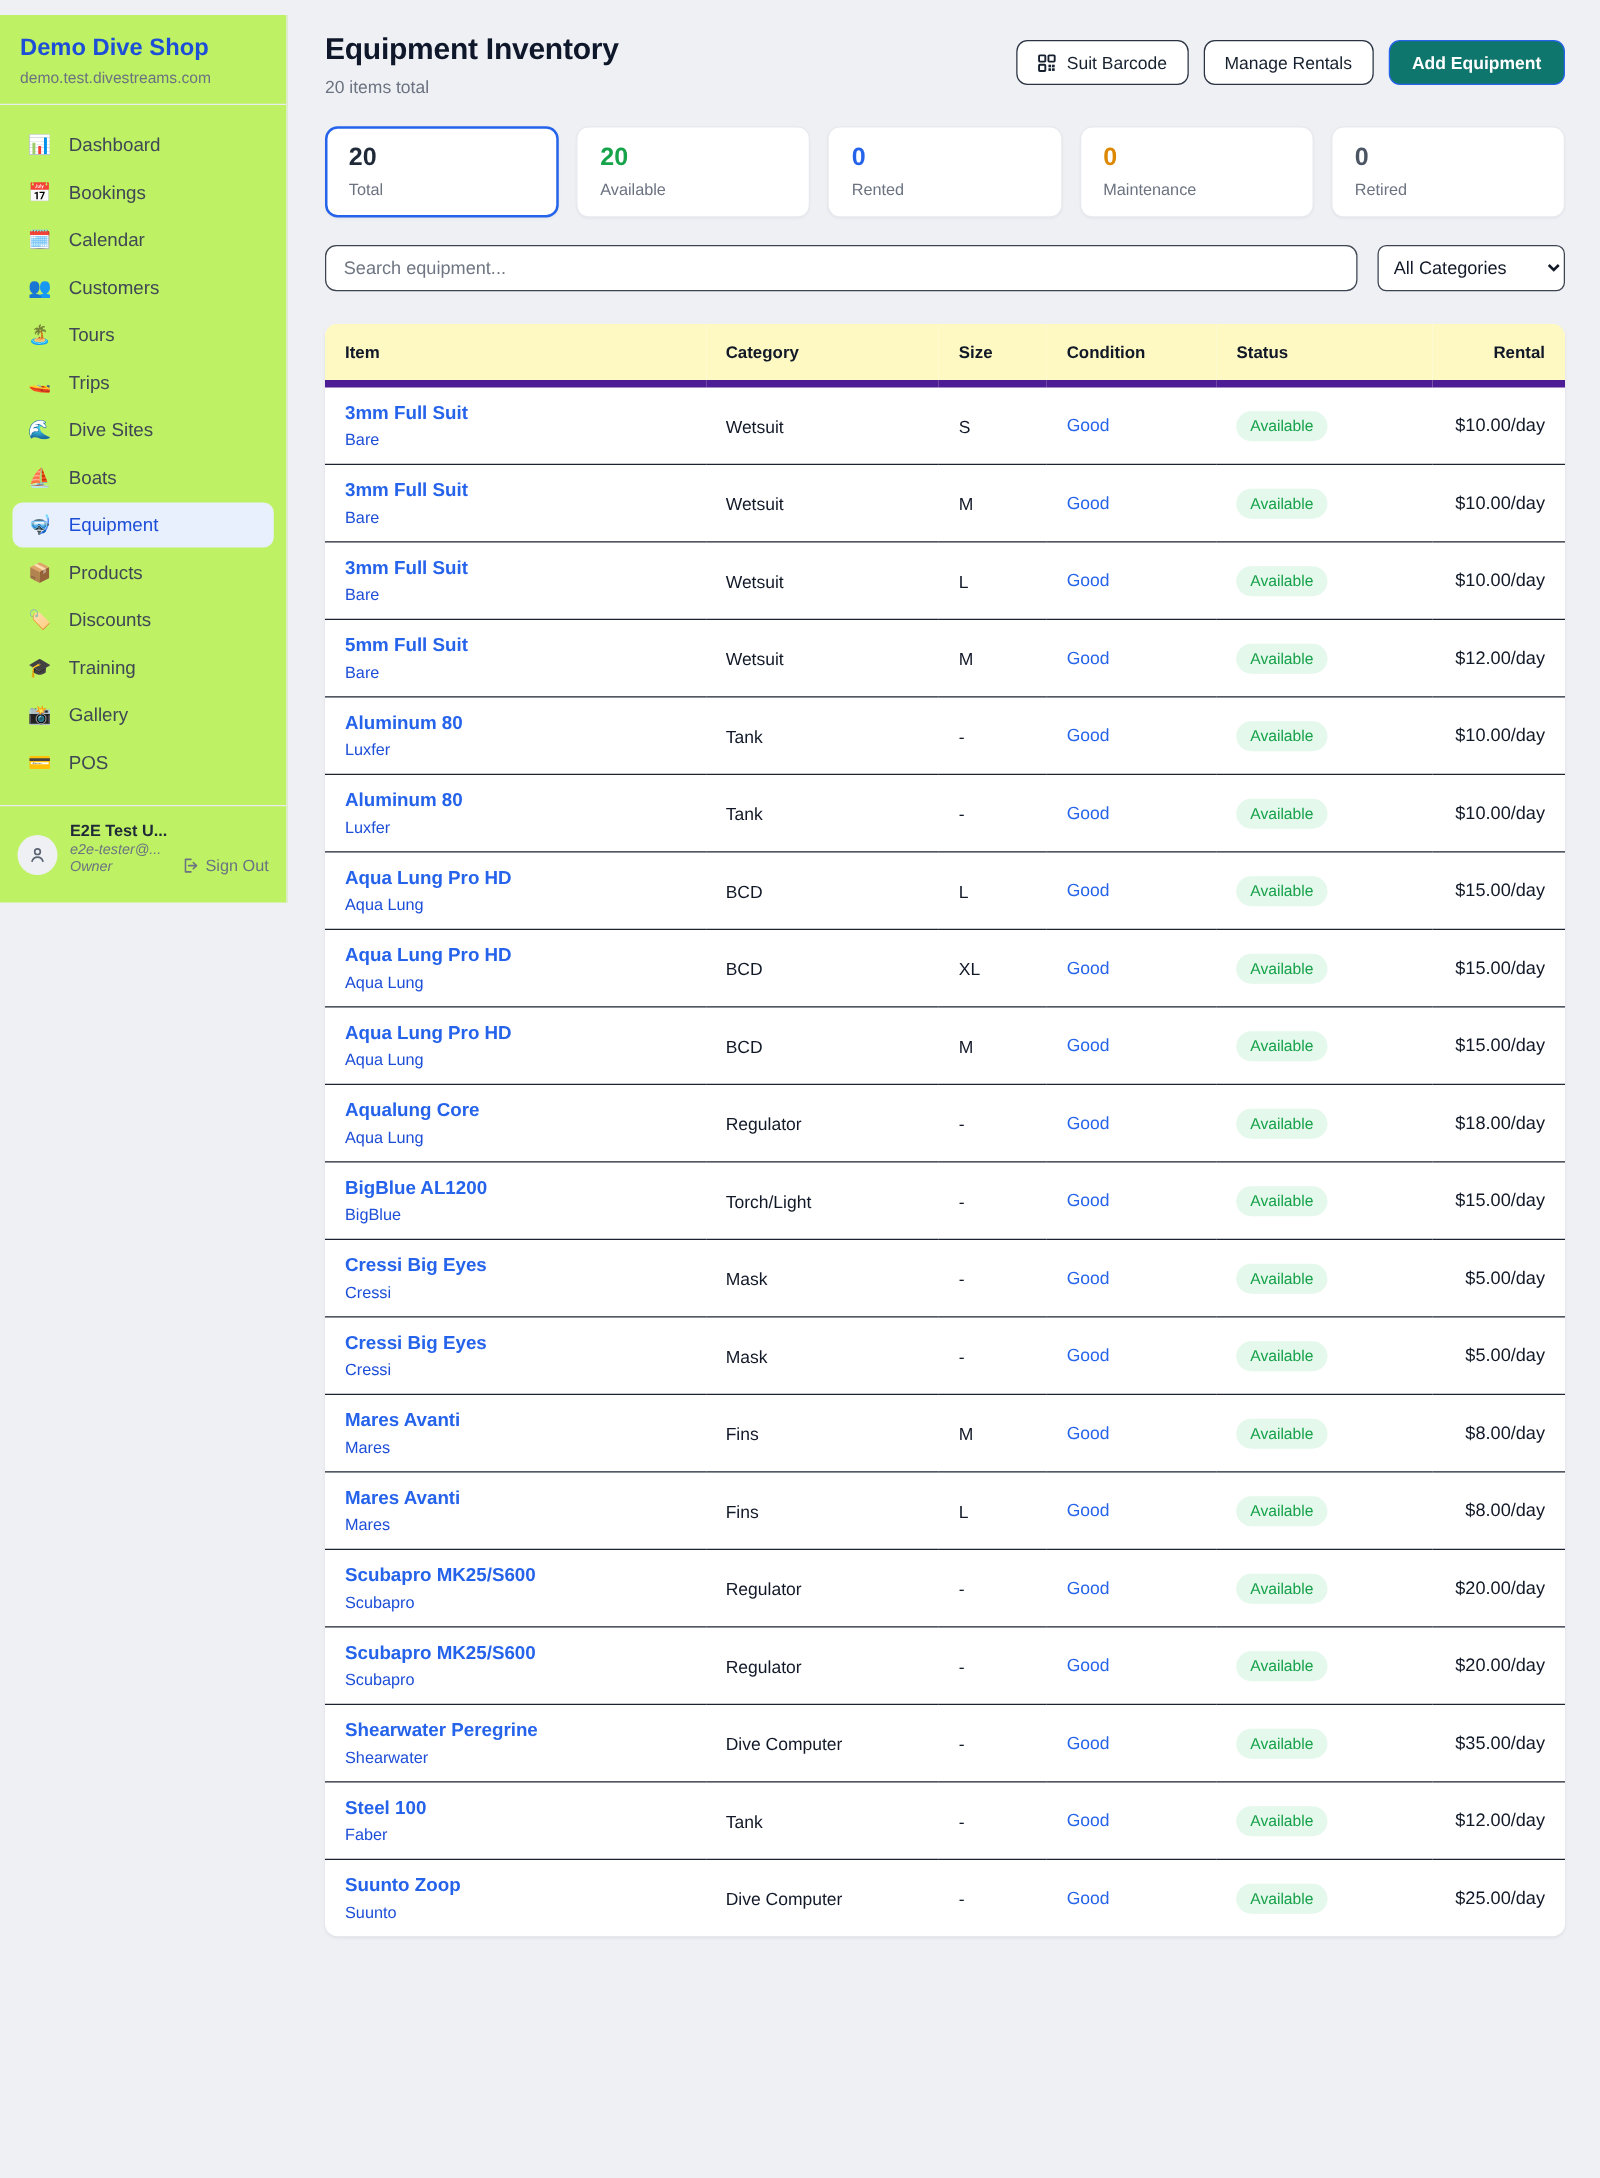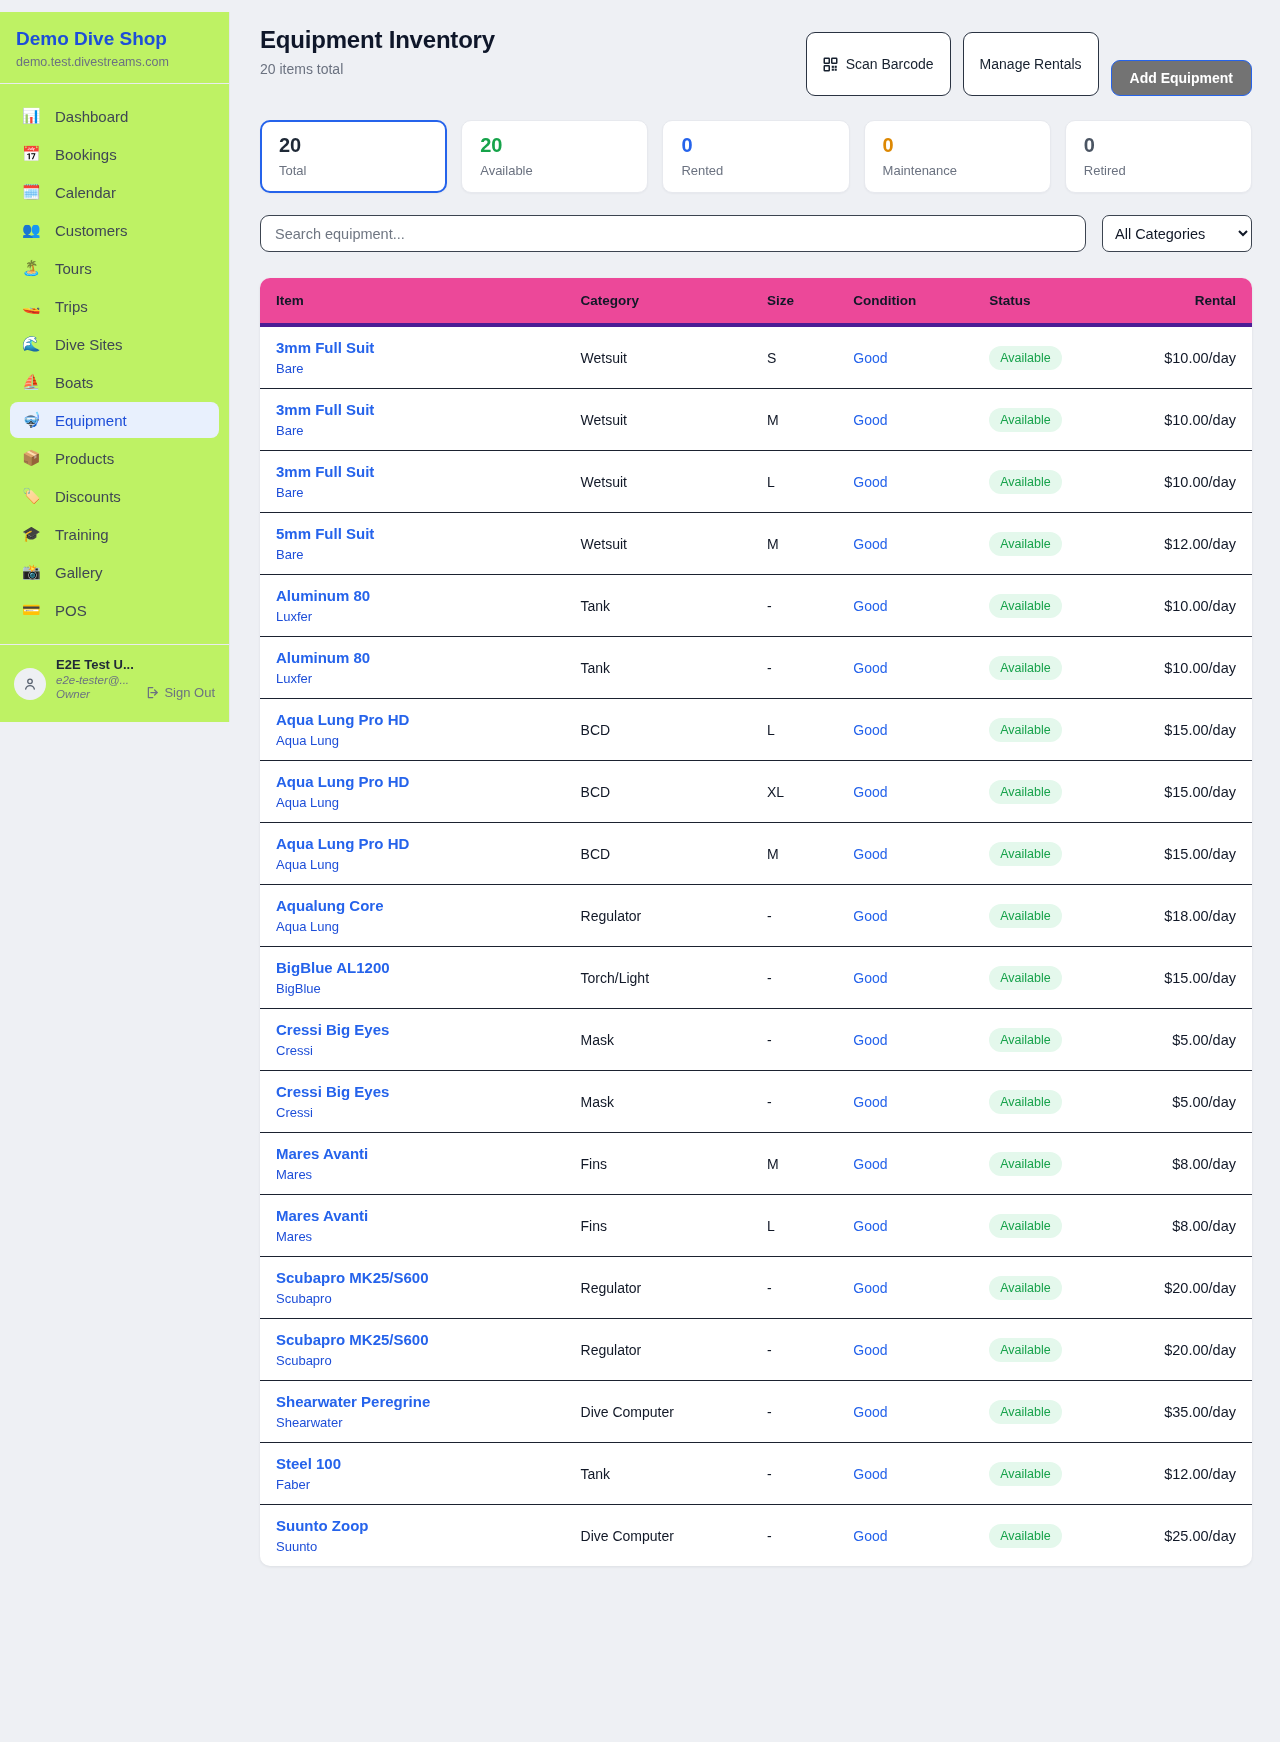--- a/index.html
+++ b/index.html
@@ -47,21 +47,21 @@
   .main { position:absolute; left:230px; top:0; width:1050px; padding:26px 28px 40px 30px; }
   .page-head { display:flex; justify-content:space-between; align-items:flex-start; }
   .page-title { font-size:24px; font-weight:700; color:#0f172a; letter-spacing:-0.2px; }
   .page-subtitle { font-size:14px; color:#6b7280; margin-top:7px; }
   .head-actions { display:flex; gap:12px; margin-top:6px; }
   .btn {
     font-family:inherit; font-size:14px; font-weight:500; border-radius:9px;
     padding:9px 16px; cursor:pointer; display:flex; align-items:center; gap:8px;
   }
   .btn-outline { background:#fff; border:1px solid #2a3342; color:#16202e; }
-  .btn-primary { background:#737373; border:1px solid #2563eb; color:#fff; font-weight:600; padding:9px 18px;margin-top:28px; }
+  .btn-primary { background:#0f766e; border:1px solid #2563eb; color:#fff; font-weight:600; padding:9px 18px; }
   
   .stats { display:flex; gap:14px; margin-top:24px; }
   .stat-card {
     flex:1; background:#fff; border:1px solid #e7e9ee; border-radius:10px;
     padding:13px 18px 14px 18px; box-shadow:0 1px 2px rgba(16,24,40,.04); cursor:pointer;
   }
   .stat-card.selected { border:2px solid #2563eb; padding:12px 17px 13px 17px; }
   .stat-value { font-size:20px; font-weight:700; }
   .stat-label { font-size:13px; color:#6b7280; margin-top:6px; }
   
@@ -77,22 +77,22 @@
   }
   
   .table-card {
     margin-top:26px; background:#fff; border-radius:10px; overflow:hidden;
     box-shadow:0 1px 3px rgba(16,24,40,.08);
   }
   table { width:100%; border-collapse:collapse; table-layout:fixed; }
   col.c-item{width:30.7%} col.c-cat{width:18.8%} col.c-size{width:8.7%}
   col.c-cond{width:13.7%} col.c-status{width:17.4%} col.c-rental{width:10.7%}
   thead th {
-    background:#ec4899; text-align:left; font-size:13.5px; font-weight:700; color:#111827;
-    padding:15px 16px; border-bottom:4px solid #4c1d95;
+    background:#fef9c3; text-align:left; font-size:13.5px; font-weight:700; color:#111827;
+    padding:15px 16px; border-bottom:6px solid #4c1d95;
   }
   thead th.num { text-align:right; }
   tbody td { padding:12px 16px; border-bottom:1px solid #1b2230; vertical-align:middle; }
   tbody tr:last-child td { border-bottom:none; }
   .item-name { color:#2563eb; font-size:15px; font-weight:700; cursor:pointer; }
   .item-brand { color:#1d4ed8; font-size:13px; margin-top:5px; }
   .cell-plain { font-size:14px; color:#111827; }
   .cond-link { color:#2563eb; font-size:14px; cursor:pointer; }
   .badge {
     display:inline-block; background:#e4f8ec; color:#17a24b; font-size:12.5px;
@@ -208,21 +208,21 @@
           <svg width="15" height="15" viewBox="0 0 24 24" fill="#16202e">
             <rect x="2" y="2" width="8" height="8" rx="1" fill="none" stroke="#16202e" stroke-width="2.4"></rect>
             <rect x="14" y="2" width="8" height="8" rx="1" fill="none" stroke="#16202e" stroke-width="2.4"></rect>
             <rect x="2" y="14" width="8" height="8" rx="1" fill="none" stroke="#16202e" stroke-width="2.4"></rect>
             <rect x="14" y="14" width="3.4" height="3.4"></rect>
               <rect x="18.6" y="14" width="3.4" height="3.4"></rect>
             <rect x="14" y="18.6" width="3.4" height="3.4"></rect>
               <rect x="18.6" y="18.6" width="3.4" height="3.4"></rect>
           </svg>
         </span>
-        <span>Scan Barcode</span>
+        <span>Suit Barcode</span>
       </button>
       <button class="btn btn-outline">
         <span>Manage Rentals</span>
       </button>
       <button class="btn btn-primary">
         <span>Add Equipment</span>
       </button>
     </div>
   </div>
 

